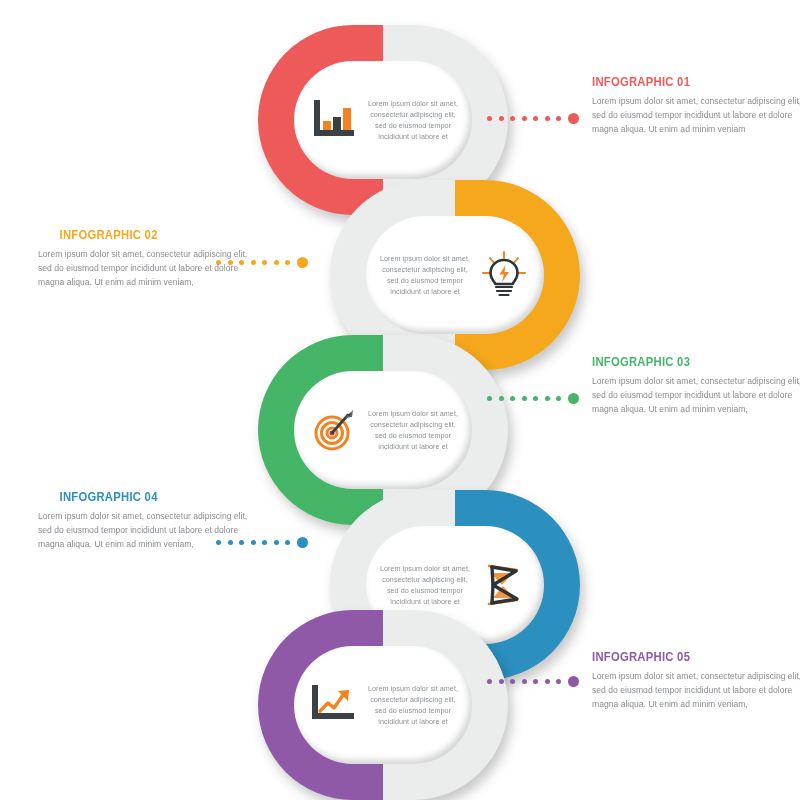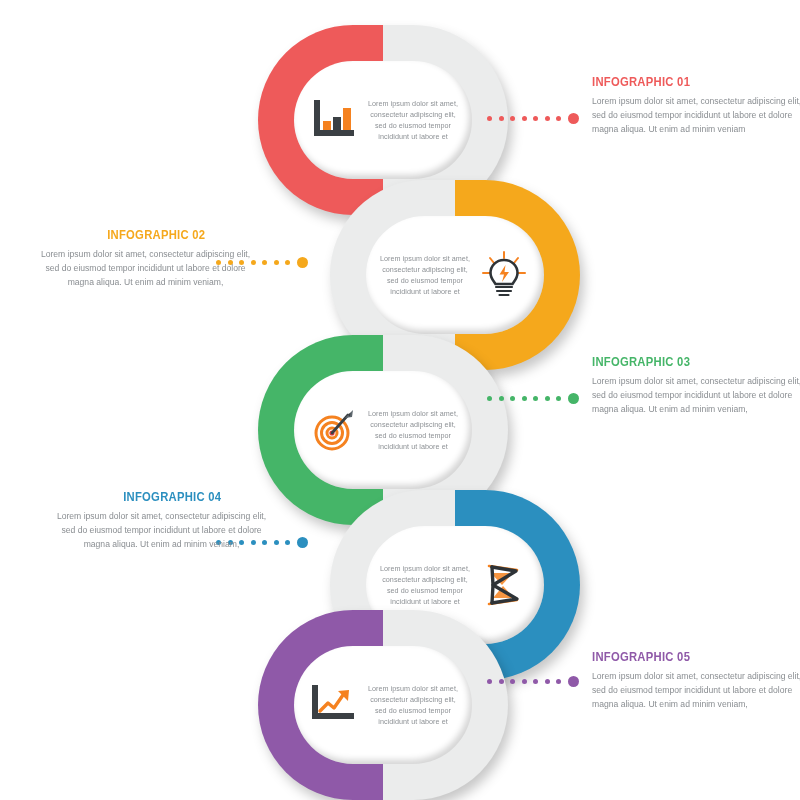--- a/index.html
+++ b/index.html
@@ -81,21 +81,21 @@
     text-align: center;
     letter-spacing: 0.05px;
   }
 
   
   .side-block {
     position: absolute;
     width: 215px;
   }
   .side-block.right-side { text-align: left; }
-  .side-block.left-side  { text-align: center; }
+  .side-block.left-side  { text-align: left; }
 
   .side-title {
     font-size: 12.5px;
     font-weight: bold;
     letter-spacing: 0.3px;
     margin-bottom: 6px;
     transform: scaleX(0.9);
     transform-origin: left center;
   }
   .side-block.left-side .side-title { transform-origin: right center; }
@@ -299,21 +299,21 @@
   <div class="side-block left-side" style="left:38px; top:228px;">
     <div class="side-title" style="color:#f5a81c;">INFOGRAPHIC 02</div>
     <div class="side-body">Lorem ipsum dolor sit amet, consectetur adipiscing elit, sed do eiusmod tempor incididunt ut labore et dolore magna aliqua. Ut enim ad minim veniam,</div>
   </div>
 
   <div class="side-block right-side" style="left:592px; top:355px;">
     <div class="side-title" style="color:#45b568;">INFOGRAPHIC 03</div>
     <div class="side-body">Lorem ipsum dolor sit amet, consectetur adipiscing elit, sed do eiusmod tempor incididunt ut labore et dolore magna aliqua. Ut enim ad minim veniam,</div>
   </div>
 
-  <div class="side-block left-side" style="left:38px; top:490px;margin-left:16px;">
+  <div class="side-block left-side" style="left:38px; top:490px;">
     <div class="side-title" style="color:#2b8fbf;">INFOGRAPHIC 04</div>
     <div class="side-body">Lorem ipsum dolor sit amet, consectetur adipiscing elit, sed do eiusmod tempor incididunt ut labore et dolore magna aliqua. Ut enim ad minim veniam,</div>
   </div>
 
   <div class="side-block right-side" style="left:592px; top:650px;">
     <div class="side-title" style="color:#8f59a8;">INFOGRAPHIC 05</div>
     <div class="side-body">Lorem ipsum dolor sit amet, consectetur adipiscing elit, sed do eiusmod tempor incididunt ut labore et dolore magna aliqua. Ut enim ad minim veniam,</div>
   </div>
 
 </div>

